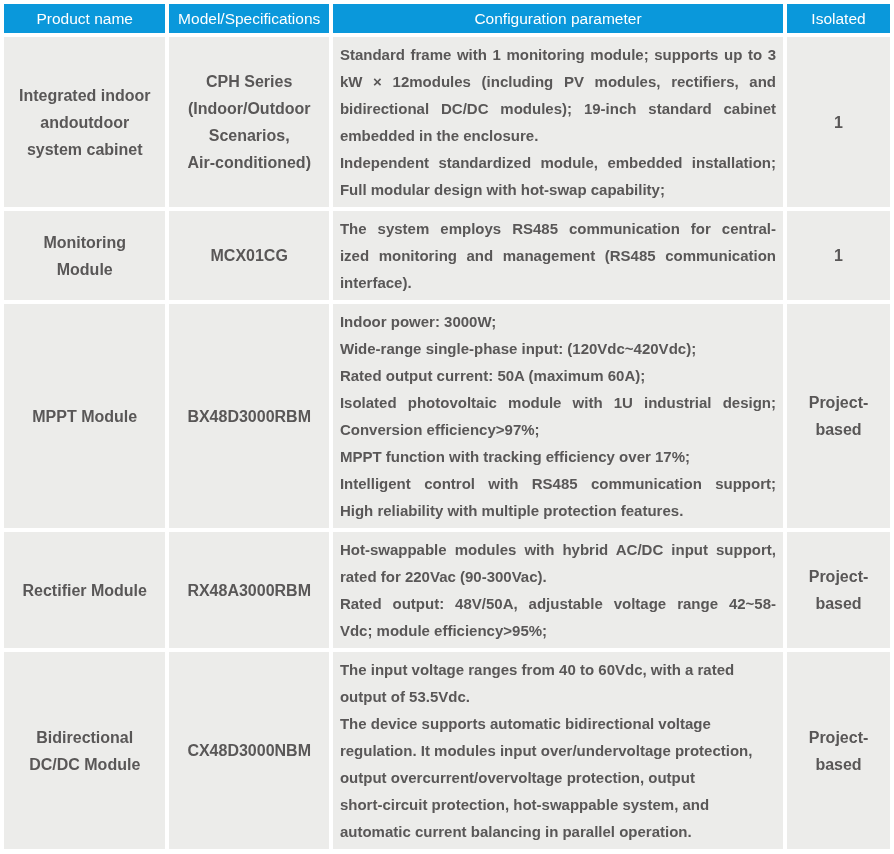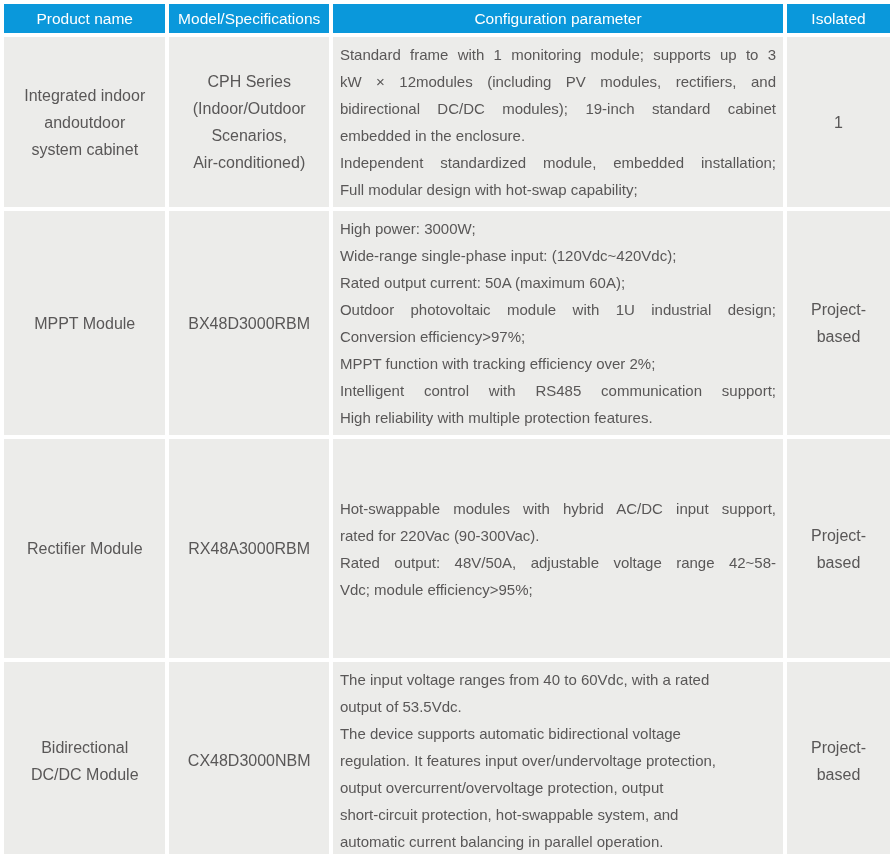--- a/index.html
+++ b/index.html
@@ -39,20 +39,21 @@
     text-align: center;
     vertical-align: middle;
     padding: 0 2px;
   }
   tbody td {
     background: var(--row-bg);
     vertical-align: middle;
     font-size: 16px;
     line-height: 27px;
     padding: 4px 2px;
+    font-weight: bold;
   }
   td.product-cell, td.model-cell {
     text-align: center;
     white-space: pre-line;
   }
   td.quantity-cell {
     text-align: center;
     white-space: pre-line;
   }
   td.config-cell {
@@ -108,29 +109,40 @@
             <div class="cfg-line stretch">Standard frame with 1 monitoring module; supports up to 3</div>
             <div class="cfg-line stretch">kW × 12modules (including PV modules, rectifiers, and</div>
             <div class="cfg-line stretch">bidirectional DC/DC modules); 19-inch standard cabinet</div>
             <div class="cfg-line">embedded in the enclosure.</div>
             <div class="cfg-line stretch">Independent standardized module, embedded installation;</div>
             <div class="cfg-line">Full modular design with hot-swap capability;</div>
           </td>
           <td class="quantity-cell">1</td>
         </tr>
         <tr>
+          <td class="product-cell">Monitoring
+Module</td>
+          <td class="model-cell">MCX01CG</td>
+          <td class="config-cell">
+            <div class="cfg-line stretch">The system employs RS485 communication for central-</div>
+            <div class="cfg-line stretch">ized monitoring and management (RS485 communication</div>
+            <div class="cfg-line">interface).</div>
+          </td>
+          <td class="quantity-cell">1</td>
+        </tr>
+        <tr>
           <td class="product-cell">MPPT Module</td>
           <td class="model-cell">BX48D3000RBM</td>
           <td class="config-cell">
-            <div class="cfg-line">High power: 3000W;</div>
+            <div class="cfg-line">Indoor power: 3000W;</div>
             <div class="cfg-line">Wide-range single-phase input: (120Vdc~420Vdc);</div>
             <div class="cfg-line">Rated output current: 50A (maximum 60A);</div>
-            <div class="cfg-line stretch">Outdoor photovoltaic module with 1U industrial design;</div>
+            <div class="cfg-line stretch">Isolated photovoltaic module with 1U industrial design;</div>
             <div class="cfg-line">Conversion efficiency&gt;97%;</div>
-            <div class="cfg-line">MPPT function with tracking efficiency over 2%;</div>
+            <div class="cfg-line">MPPT function with tracking efficiency over 17%;</div>
             <div class="cfg-line stretch">Intelligent control with RS485 communication support;</div>
             <div class="cfg-line">High reliability with multiple protection features.</div>
           </td>
           <td class="quantity-cell">Project-
 based</td>
         </tr>
         <tr>
           <td class="product-cell">Rectifier Module</td>
           <td class="model-cell">RX48A3000RBM</td>
           <td class="config-cell">
@@ -143,21 +155,21 @@
 based</td>
         </tr>
         <tr>
           <td class="product-cell">Bidirectional
 DC/DC Module</td>
           <td class="model-cell">CX48D3000NBM</td>
           <td class="config-cell">
             <div class="cfg-line">The input voltage ranges from 40 to 60Vdc, with a rated</div>
             <div class="cfg-line">output of 53.5Vdc.</div>
             <div class="cfg-line">The device supports automatic bidirectional voltage</div>
-            <div class="cfg-line">regulation. It features input over/undervoltage protection,</div>
+            <div class="cfg-line">regulation. It modules input over/undervoltage protection,</div>
             <div class="cfg-line">output overcurrent/overvoltage protection, output</div>
             <div class="cfg-line">short-circuit protection, hot-swappable system, and</div>
             <div class="cfg-line">automatic current balancing in parallel operation.</div>
           </td>
           <td class="quantity-cell">Project-
 based</td>
         </tr>
       </tbody>
   </table>
 

